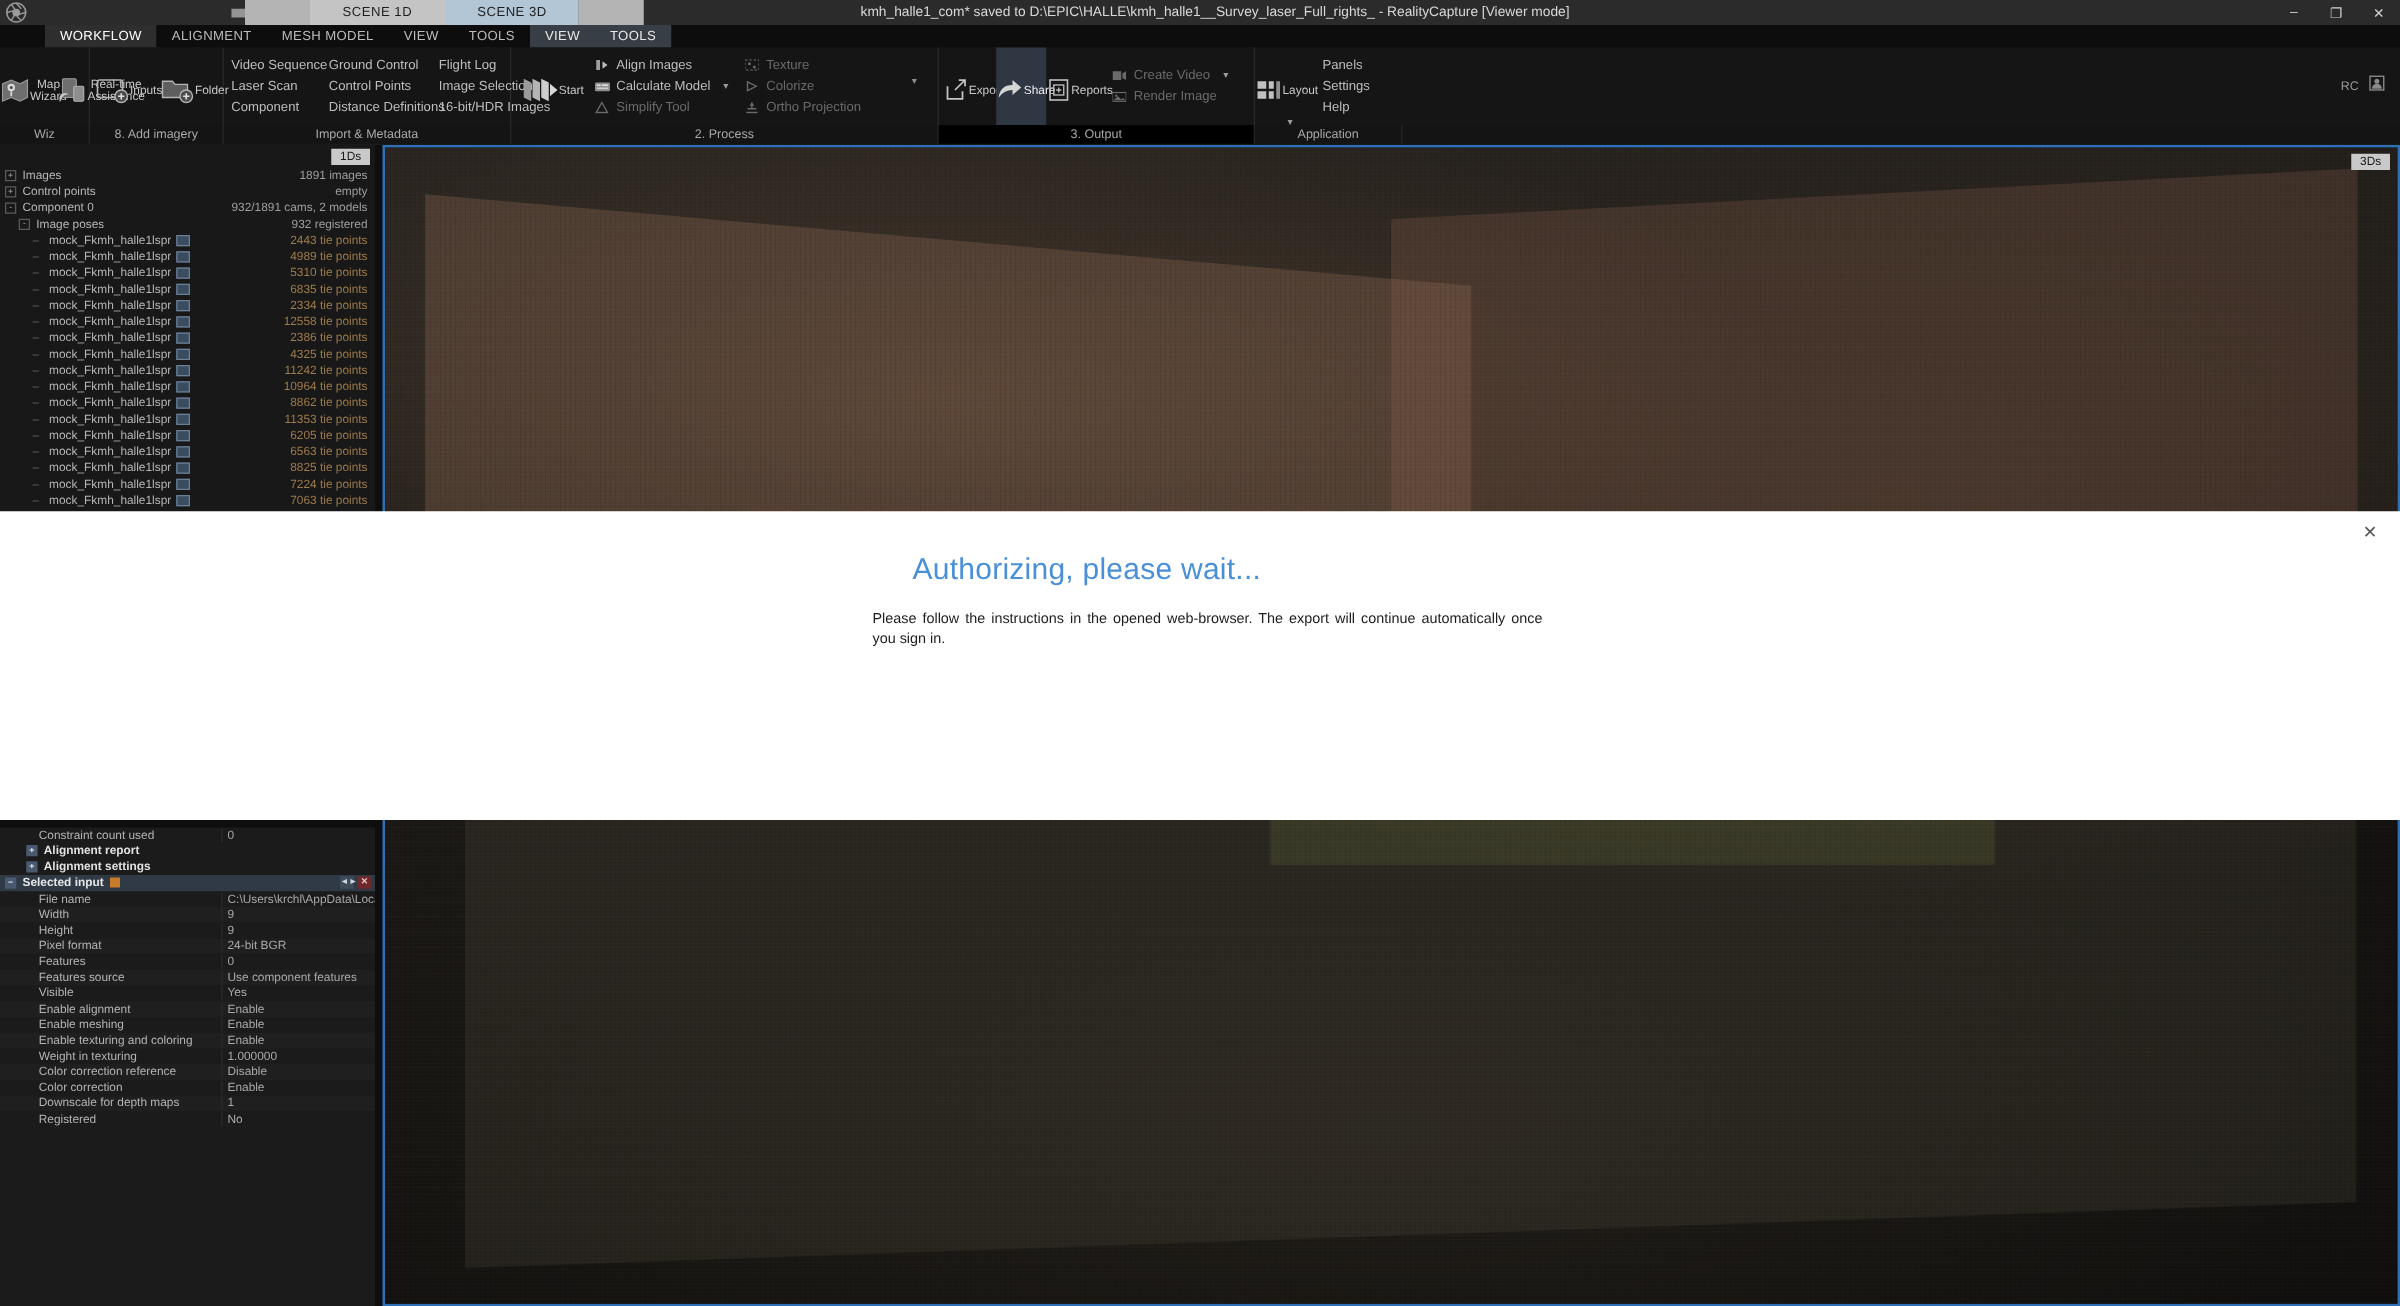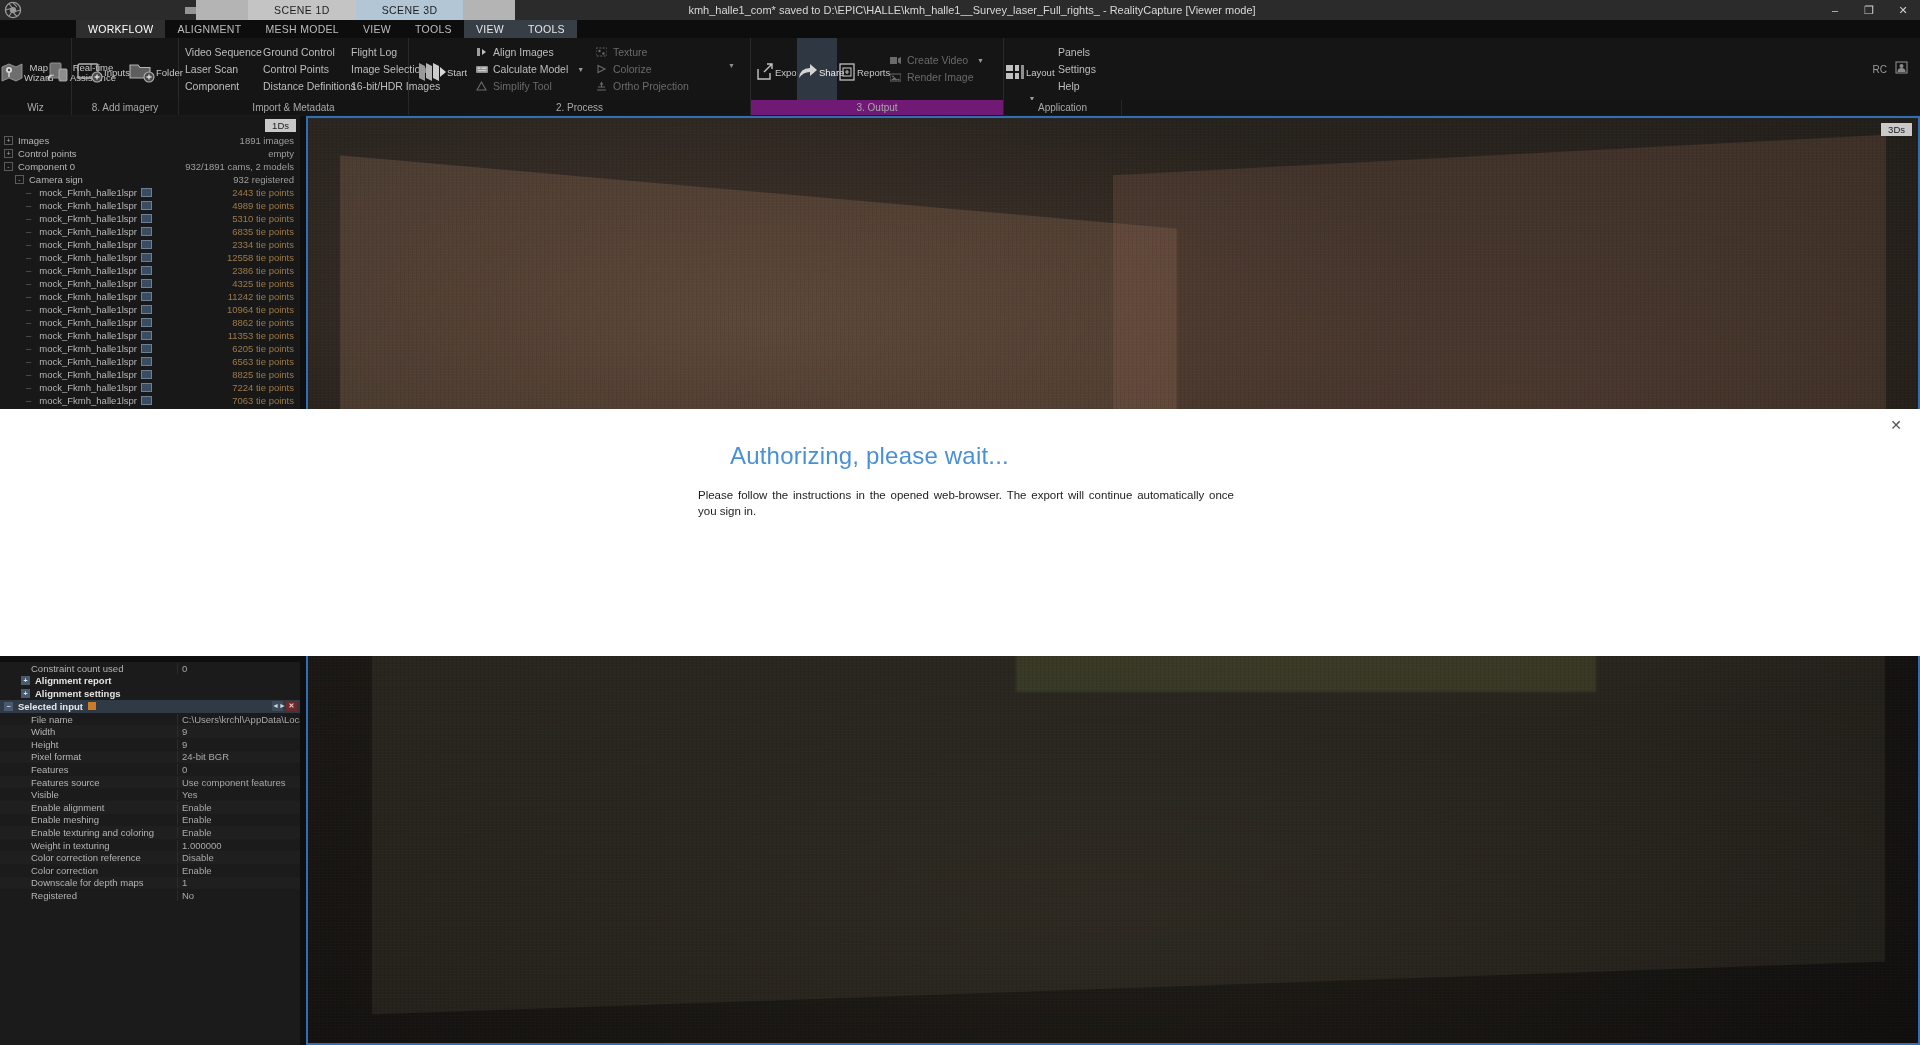--- a/index.html
+++ b/index.html
@@ -22,21 +22,21 @@
   
   .scene-tabs { position:absolute; left:196px; top:0; height:20px; display:flex; }
   .scene-tab { height:20px; padding:0 26px; display:flex; align-items:center;
     font-size:10.5px; color:#1d1d1d; letter-spacing:.4px; }
   .scene-tab.one { background:#c4c4c4; }
   .scene-tab.three { background:#b2c6d6; }
   .scene-tab.filler { background:#b4b4b4; flex:1; }
 
   
   .ribbon-tabs { position:absolute; left:0; top:20px; width:1920px; height:18px;
-    background:#0d0d0d; display:flex; align-items:center; padding-left:76px; }
+    background:#0d0d0d; display:flex; align-items:center; padding-left:36px; }
   .rtab { height:18px; padding:0 12px; font-size:10.5px; color:#bdbdbd;
     display:flex; align-items:center; letter-spacing:.3px; }
   .rtab.active { background:#2e2e2e; color:#ffffff; }
   .rtab.active2 { background:#383e45; color:#e8e8e8; }
 
   
   .ribbon { position:absolute; left:0; top:38px; width:1920px; height:62px;
     background:#151515; display:flex; }
   .rgroup { height:62px; display:flex; align-items:flex-start; position:relative;
     border-right:1px solid #2a2a2a; }
@@ -54,21 +54,21 @@
   .mini-ic { width:13px; height:11px; display:inline-flex; align-items:center;
     justify-content:center; flex:0 0 13px; }
   .caret { color:#9a9a9a; font-size:7px; margin-left:4px; }
   .grp-caret { position:absolute; right:4px; top:24px; font-size:7px; color:#8c8c8c; }
 
   
   .capbar { position:absolute; left:0; top:100px; width:1920px; height:15px;
     background:#141414; display:flex; }
   .cap { height:15px; display:flex; align-items:center; justify-content:center;
     font-size:10px; color:#a8a8a8; border-right:1px solid #262626; }
-  .cap.hl { background:#701a75; }
+  .cap.hl { background:#000000; }
 
   
   .workspace { position:absolute; left:0; top:116px; width:1920px; height:929px;
     background:#0e0e0e; }
 
   
   .tree-panel { position:absolute; left:0; top:0; width:300px; height:300px;
     background:#181818; }
   .panel-badge { position:absolute; right:4px; top:3px; background:#c9c9c9;
     color:#1b1b1b; font-size:9.5px; padding:1px 7px; }
@@ -528,21 +528,21 @@
         </div>
         <div class="trow">
           <span style="width:4px;flex:0 0 4px"></span>
           <span class="exp">-</span>
           <span class="nm">Component 0</span>
           <span class="val">932/1891 cams, 2 models</span>
         </div>
         <div class="trow">
           <span style="width:15px;flex:0 0 15px"></span>
           <span class="exp">-</span>
-          <span class="nm">Camera sign</span>
+          <span class="nm">Image poses</span>
           <span class="val">932 registered</span>
         </div>
         <div class="trow">
           <span style="width:26px;flex:0 0 26px"></span>
           <span class="dash">–</span>
           <span class="nm">mock_Fkmh_halle1lspr</span>
           <span class="thumb"></span>
           <span class="val tp">2443 tie points</span>
         </div>
         <div class="trow">

